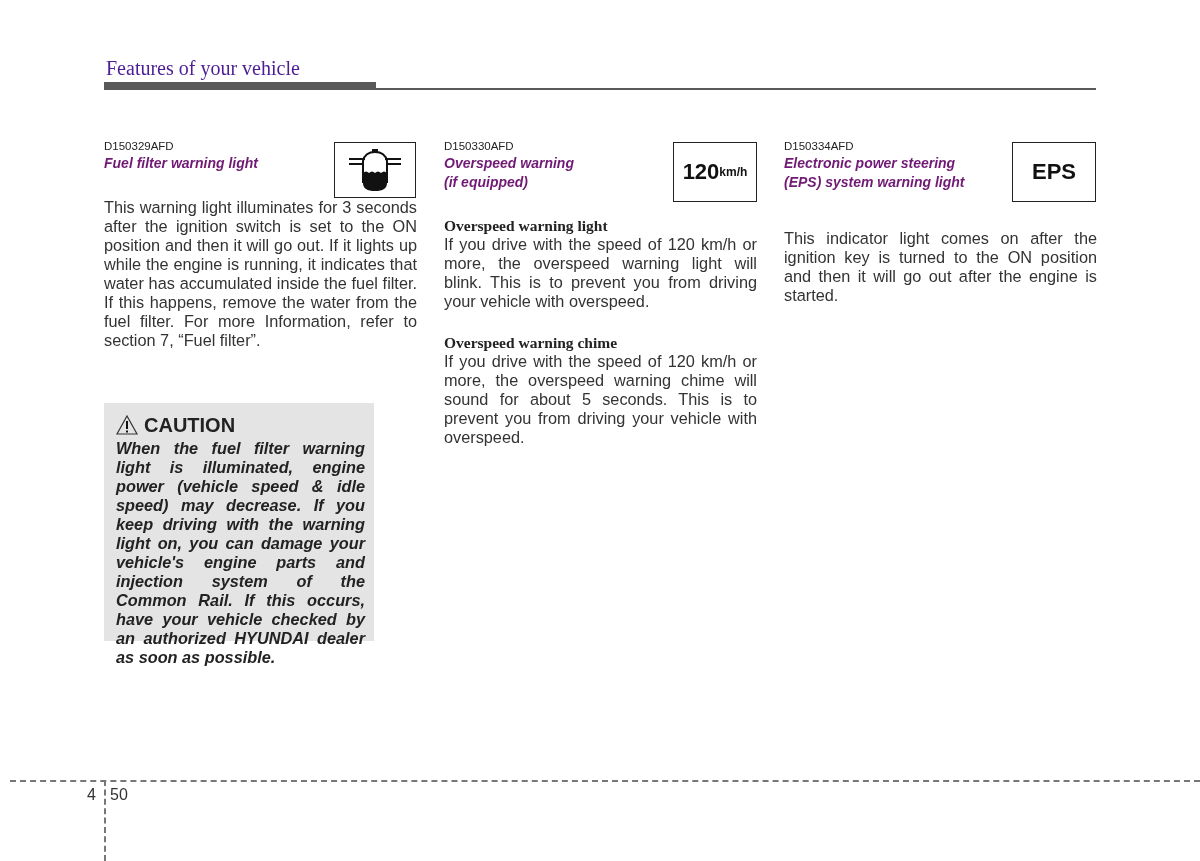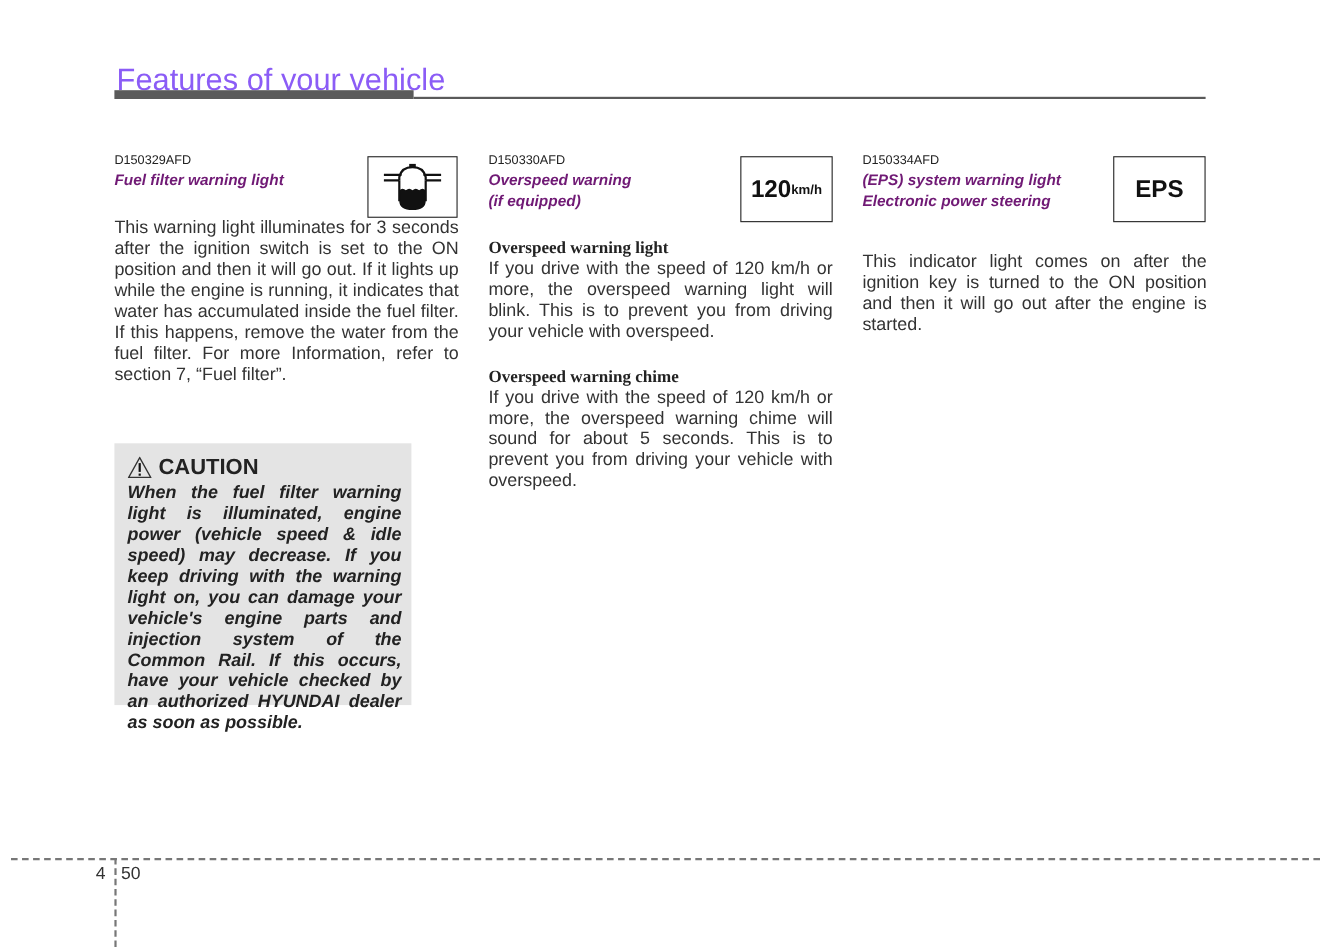--- a/index.html
+++ b/index.html
@@ -1,17 +1,17 @@
 <!DOCTYPE html>
 <html><head>
 <meta charset="utf-8">
 <style>
   html, body { margin:0; padding:0; background:#ffffff; }
   body { width:1200px; height:861px; position:relative; overflow:hidden; font-family:"Liberation Sans", sans-serif; color:#333; }
-  .header-title { position:absolute; left:106px; top:57px; font-family:Liberation Sans, sans-serif; font-size:28px; color:#8b5cf6; }
+  .header-title { position:absolute; left:106px; top:57px; font-family:Liberation Serif, serif; font-size:20px; color:#4c1d95; }
   .header-bar-thick { position:absolute; left:104px; top:82px; width:272px; height:8px; background:#5a5a5a; }
   .header-bar-thin { position:absolute; left:376px; top:88px; width:720px; height:2px; background:#5a5a5a; }
 
   .col { position:absolute; top:138px; width:313px; }
   .col1 { left:104px; }
   .col2 { left:444px; }
   .col3 { left:784px; }
 
   .code { font-size:11.5px; color:#222; height:16px; line-height:16px; }
   .title { font-size:14px; font-weight:bold; font-style:italic; color:#701a75; line-height:19px; }
@@ -97,22 +97,22 @@
   </div>
   <div class="sec2">
     <p class="subhead">Overspeed warning chime</p>
     <p class="body-text">If you drive with the speed of 120 km/h or more, the overspeed warning chime will sound for about 5 seconds. This is to prevent you from driving your vehicle with overspeed.</p>
   </div>
 </div>
 
 <div class="col col3">
   <div class="code">D150334AFD</div>
   <div class="title">
+    <div>Electronic power steering</div>
     <div>(EPS) system warning light</div>
-    <div>Electronic power steering</div>
   </div>
   <div class="icon-box">
     <span class="eps-label">EPS</span>
   </div>
   <p class="body-text p1">This indicator light comes on after the ignition key is turned to the ON position and then it will go out after the engine is started.</p>
 </div>
 
 <div class="footer-hline"></div>
 <div class="footer-vline"></div>
 <div class="page-chapter">4</div>

